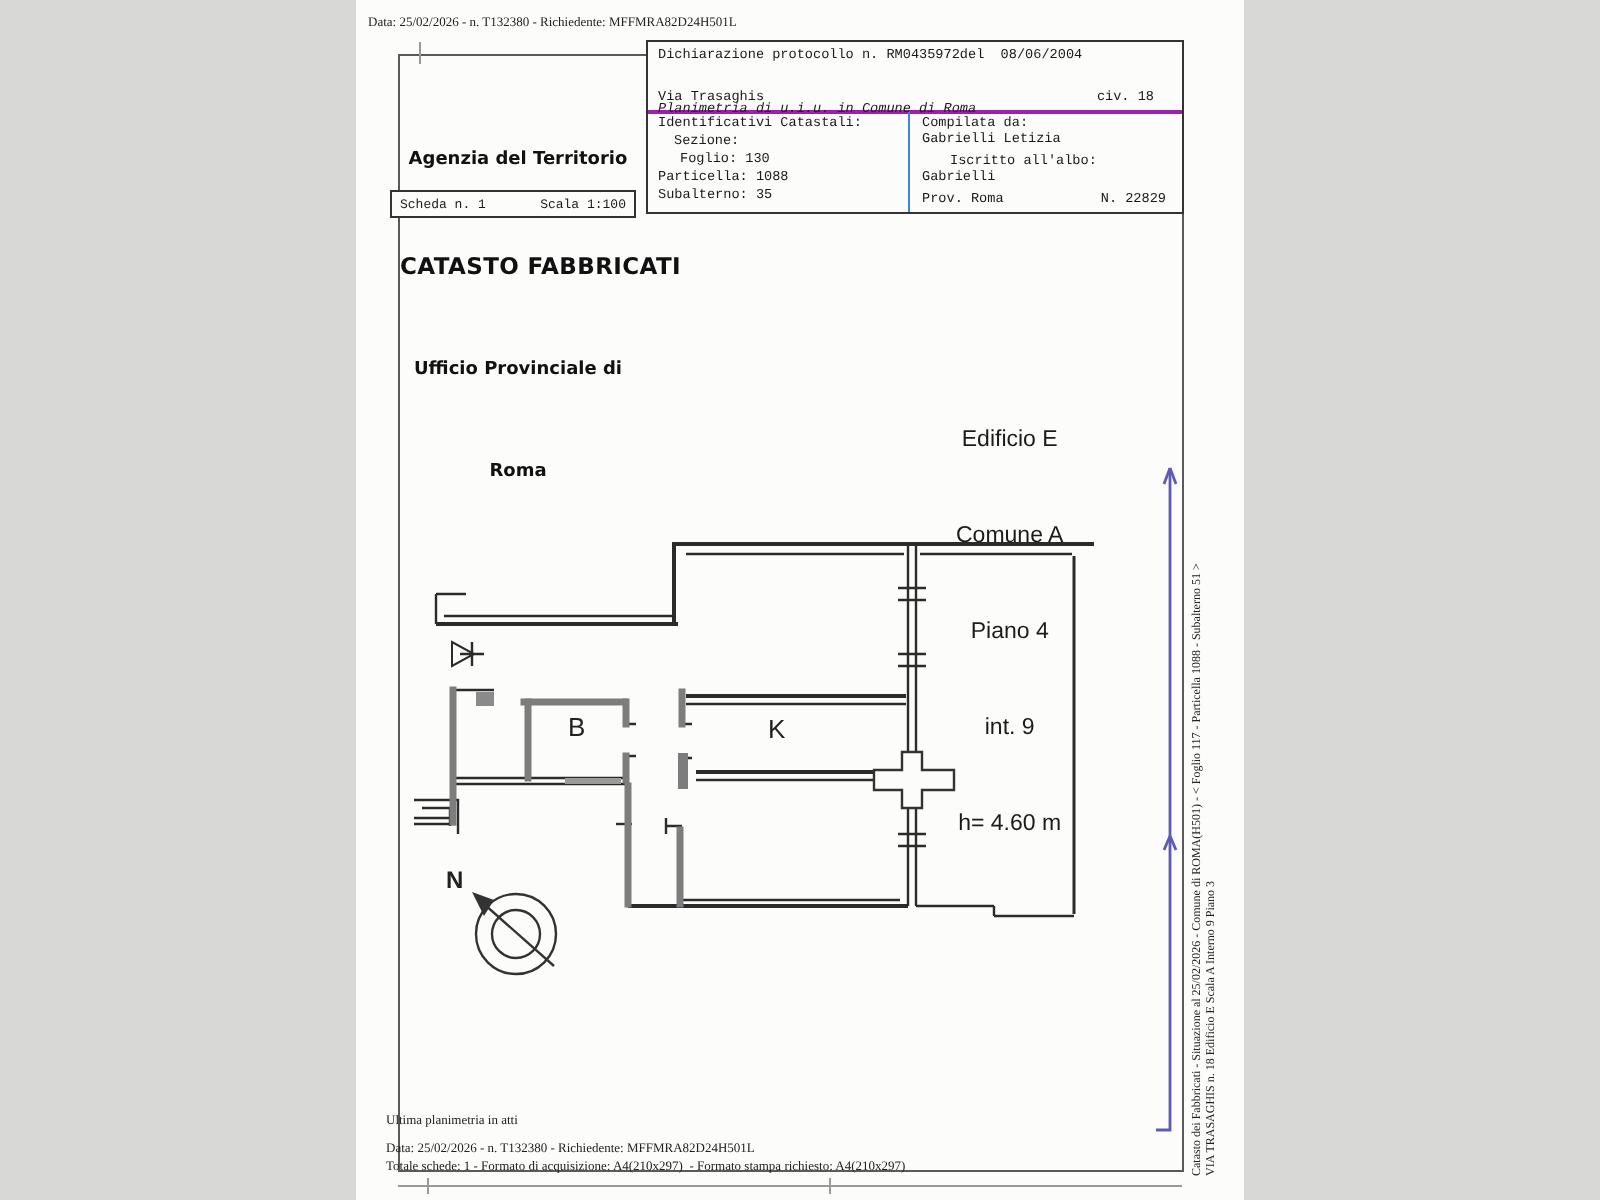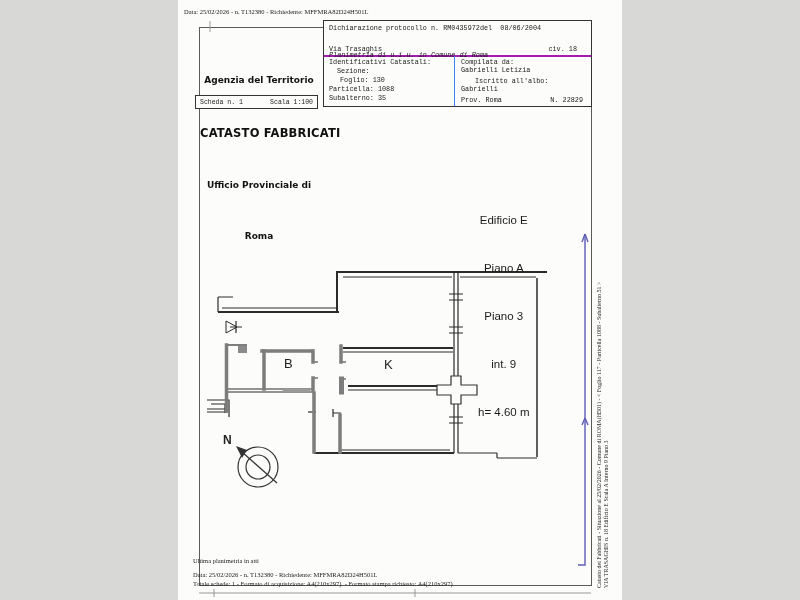--- a/index.html
+++ b/index.html
@@ -147,22 +147,22 @@
 
     <g stroke="#999" stroke-width="1" fill="none">
       <path d="M210,21 V32"></path>
       <path d="M199,593 H591"></path>
       <path d="M214,589 V597 M415,589 V597"></path>
     </g>
   </svg>
 
   <div class="abs" id="building-info">
     <div>Edificio E</div>
-    <div>Piano A</div>
-    <div>Piano 3</div>
+    <div>Comune A</div>
+    <div>Piano 4</div>
     <div>int. 9</div>
     <div>h= 4.60 m</div>
   </div>
 
   <div class="abs room-label" id="label-b">B</div>
   <div class="abs room-label" id="label-k">K</div>
   <div class="abs room-label" id="label-n">N</div>
 
   <div class="abs foot" id="foot-ultima">Ultima planimetria in atti</div>
   <div class="abs foot" id="foot-data">Data: 25/02/2026 - n. T132380 - Richiedente: MFFMRA82D24H501L</div>

